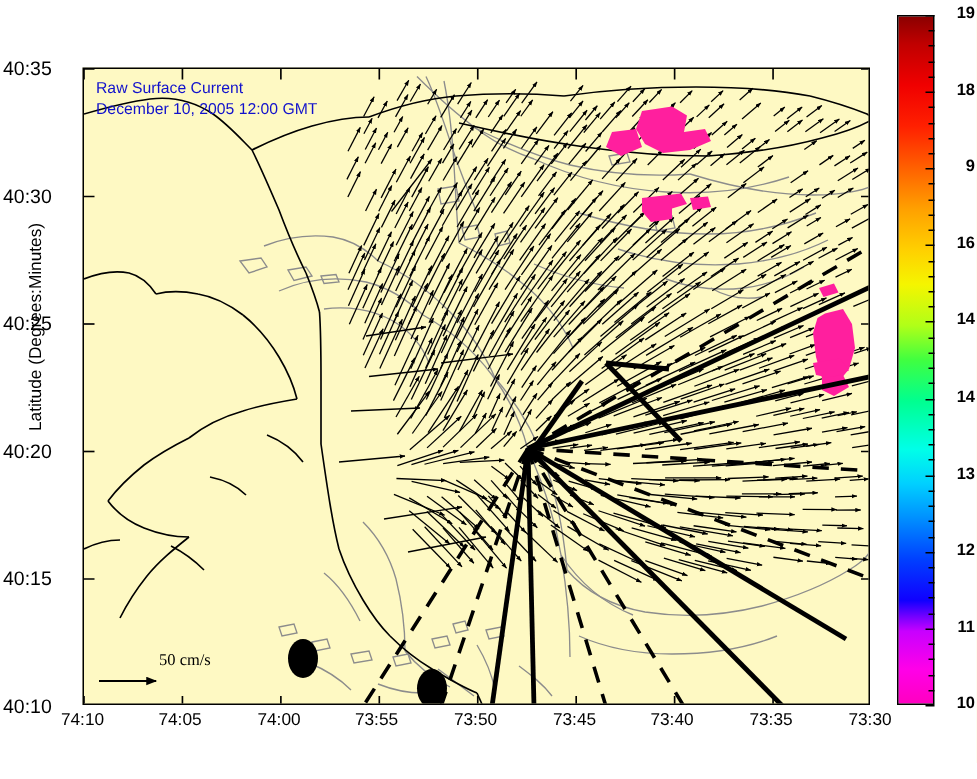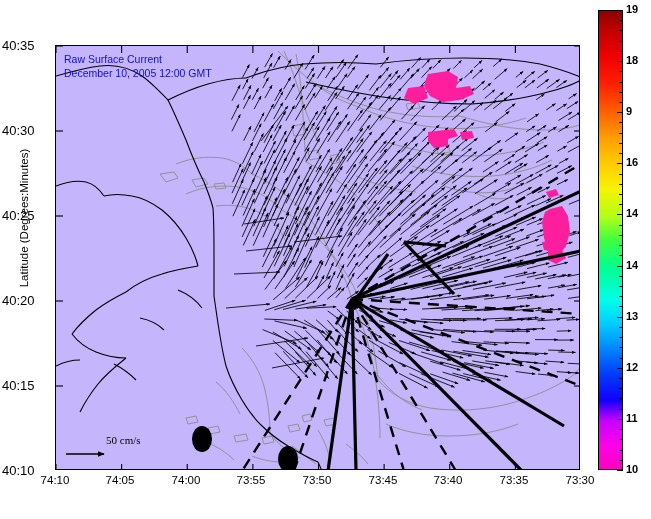--- a/index.html
+++ b/index.html
@@ -38,21 +38,21 @@
   }
 
   
   #plot-frame {
     position: absolute;
     left: 55px;
     top: 45px;
     width: 525px;
     height: 425px;
     border: 1.3px solid #000;
-    background: #c4b5fd;
+    background: #fef9c3;
     overflow: hidden;
     box-sizing: border-box;
   }
   #plot-svg {
     position: absolute;
     left: 0; top: 0;
     width: 525px;
     height: 425px;
     display: block;
   }
@@ -171,21 +171,21 @@
       #ff2000 84%,
       #f00000 90%,
       #c00000 96%,
       #8b0000 100%
     );
   }
   .cbtick {
     position: absolute;
     left: 626px;
     width: 24px;
-    text-align: left;
+    text-align: right;
     font-size: 11px;
     font-weight: bold;
     color: #000;
     font-family: "Liberation Sans", sans-serif;
     white-space: nowrap;
   }
   .cbtick-mark {
     position: absolute;
     left: 617px;
     width: 6px;

